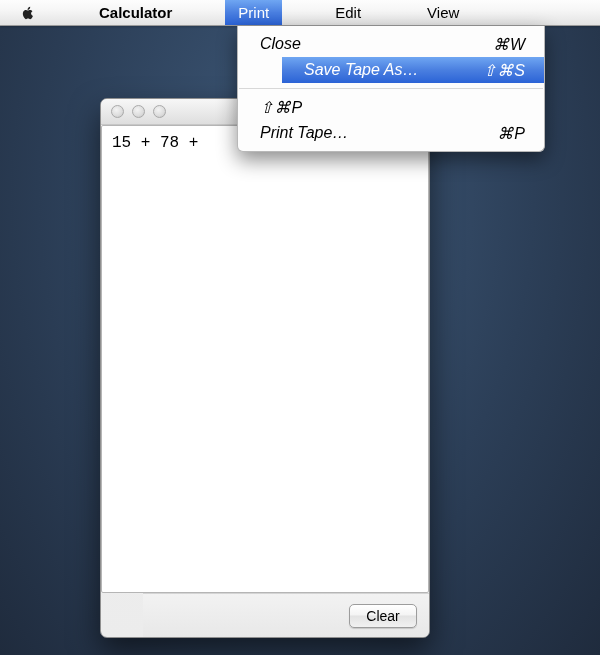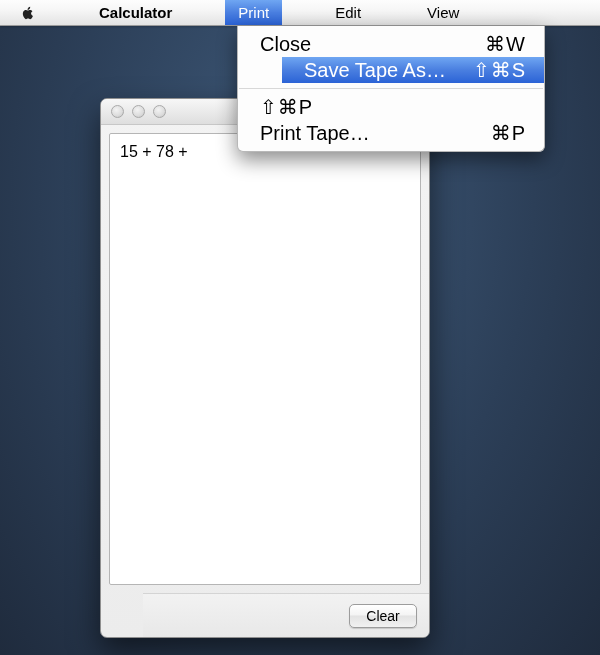--- a/index.html
+++ b/index.html
@@ -49,21 +49,22 @@
     position: absolute;
     top: 26px;
     left: 237px;
     width: 308px;
     background: #fdfdfd;
     border: 1px solid #b8b8b8;
     border-top: none;
     border-radius: 0 0 6px 6px;
     box-shadow: 0 8px 20px rgba(0,0,0,0.45);
     padding: 5px 0;
-    font-size: 20px;
+    font-size: 16px;
+    font-style: italic;
   }
   .dropdown .mi {
     display: flex;
     align-items: center;
     height: 26px;
     padding: 0 18px 0 22px;
     cursor: default;
   }
   .dropdown .mi .label { flex: 1; text-align: left; }
   .dropdown .mi .short { font-family: "Lucida Grande", Arial, sans-serif; letter-spacing: 1px; }
@@ -103,29 +104,29 @@
     gap: 8px;
   }
   .traffic {
     width: 13px; height: 13px;
     border-radius: 50%;
     background: radial-gradient(circle at 40% 35%, #f3f3f3 0%, #dcdcdc 60%, #bfbfbf 100%);
     border: 1px solid #a9a9a9;
   }
   .tapewin .content {
     flex: 1;
-    margin: 8px;
     background: #ffffff;
     border: 1px solid #b5b5b5;
     border-radius: 2px;
     padding: 6px 10px;
     font-size: 16px;
     line-height: 1.45;
     color: #000;
     overflow: hidden;
+    font-family: Liberation Mono, monospace;
   }
   .tapewin .footer {
     height: 44px;
     display: flex;
     align-items: center;
     justify-content: flex-end;
     padding: 0 12px;
     border-top: 1px solid #d4d4d4;
     background: linear-gradient(to bottom, #f2f2f2 0%, #e8e8e8 100%);
     margin-left: 42px;

